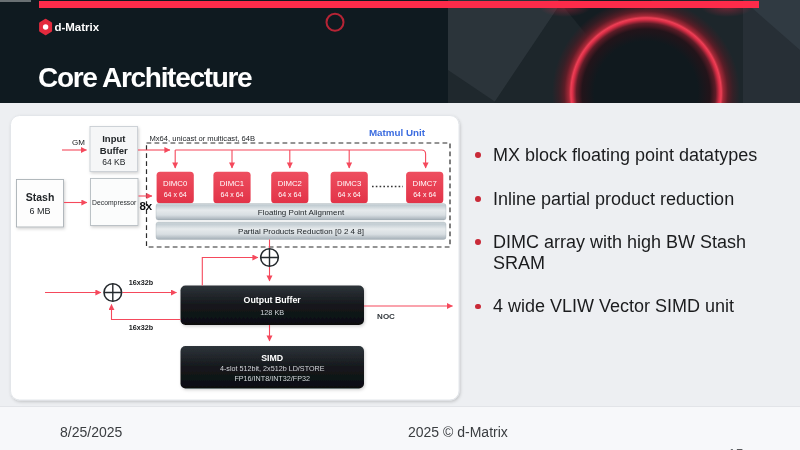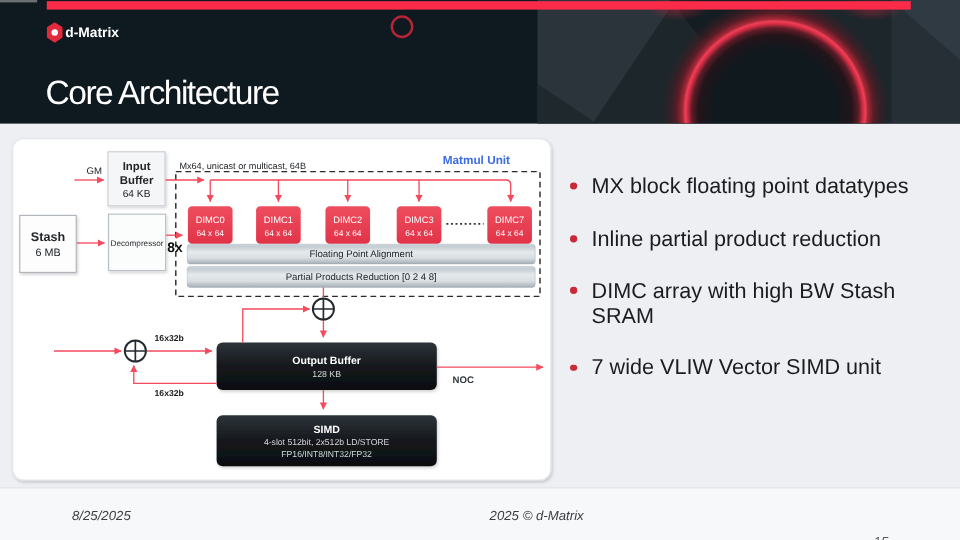--- a/index.html
+++ b/index.html
@@ -1,21 +1,21 @@
 <!DOCTYPE html>
 <html><head>
 <meta charset="utf-8">
 <style>
   * { margin:0; padding:0; box-sizing:border-box; }
   html,body { width:800px; height:450px; }
   body { font-family:"Liberation Sans", sans-serif; position:relative; overflow:hidden; background:#edeff2; }
   #header { position:absolute; left:0; top:0; width:800px; height:103px; background:#0f1a20; }
   #footerband { position:absolute; left:0; top:406px; width:800px; height:44px; background:#f7f8fa; border-top:1px solid #e2e4e8; }
-  .ftxt { position:absolute; font-size:11px; color:#3a3d40;font-style:italic; }
-  #title { position:absolute; left:38px; top:61.5px; color:#ffffff; font-size:28px; font-weight:normal; letter-spacing:-1.3px; }
+  .ftxt { position:absolute; font-size:14px; color:#3a3d40; }
+  #title { position:absolute; left:38px; top:61.5px; color:#ffffff; font-size:28px; font-weight:bold; letter-spacing:-1.3px; }
   #bullets { position:absolute; left:470px; top:145px; width:330px; }
   #bullets .li { position:relative; padding-left:23px; font-size:18px; line-height:20.6px; color:#1b1c1e; margin-bottom:23px; }
   #bullets .li:before { content:""; position:absolute; left:5px; top:7.3px; width:5.8px; height:5.8px; border-radius:50%; background:#c92a38; }
 </style>
 </head>
 <body>
 
 <div id="header"></div>
 <svg id="hdecor" width="800" height="103" style="position:absolute;left:0;top:0" viewBox="0 0 800 103">
   <defs>
@@ -176,19 +176,19 @@
 
   <text x="141" y="284.5" font-size="7.2" font-weight="bold" fill="#16181a" text-anchor="middle">16x32b</text>
   <text x="141" y="330" font-size="7.2" font-weight="bold" fill="#16181a" text-anchor="middle">16x32b</text>
   <text x="386" y="319" font-size="8" font-weight="bold" fill="#32383d" text-anchor="middle">NOC</text>
 </svg>
 
 <div id="bullets">
   <div class="li">MX block floating point datatypes</div>
   <div class="li">Inline partial product reduction</div>
   <div class="li">DIMC array with high BW Stash<br>SRAM</div>
-  <div class="li">7 wide VLIW Vector SIMD unit</div>
+  <div class="li">4 wide VLIW Vector SIMD unit</div>
 </div>
 
 <div id="footerband"></div>
 <div class="ftxt" style="left:60px; top:424px;">8/25/2025</div>
 <div class="ftxt" style="left:372px; top:424px;margin-left:36px;">2025 © d-Matrix</div>
 <div class="ftxt" style="left:728px; top:446px; color:#57595c;">15</div>
 
 </body></html>

